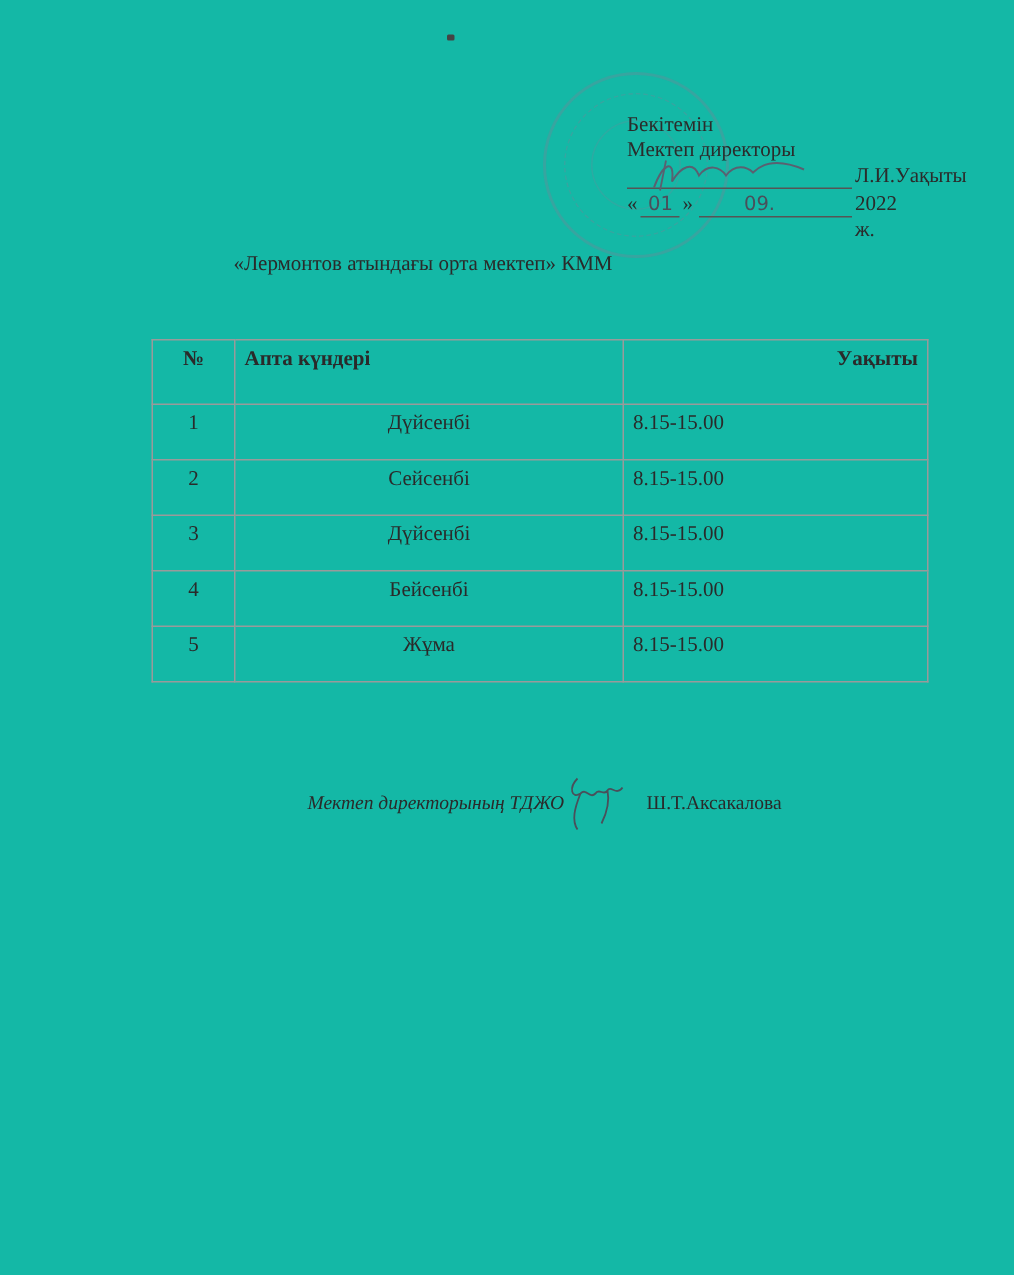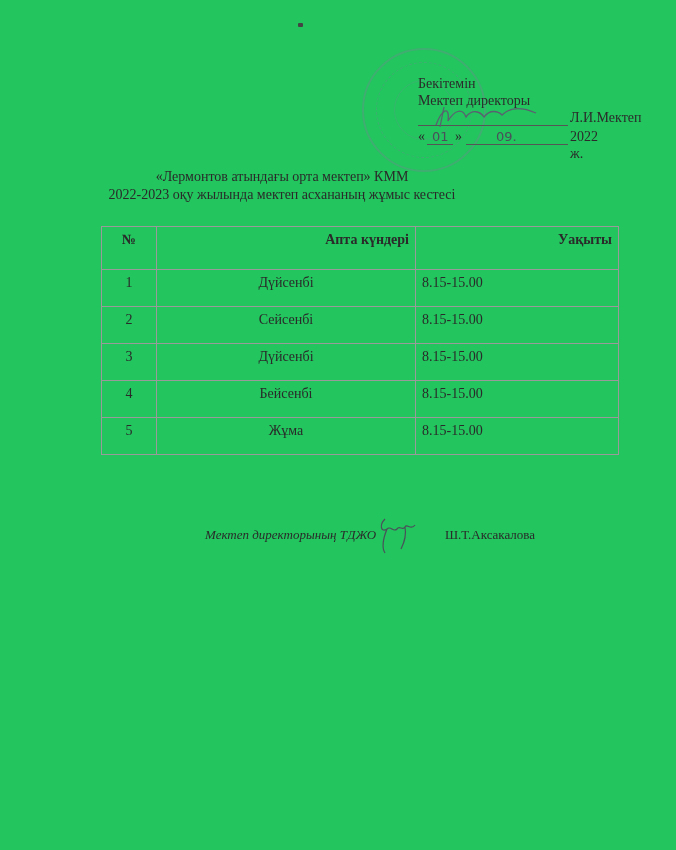--- a/index.html
+++ b/index.html
@@ -4,21 +4,21 @@
   <style>
     html, body { margin: 0; padding: 0; }
     body {
       width: 676px; height: 850px;
       background: #ffffff;
       position: relative;
       overflow: hidden;
       font-family: "Liberation Serif", "DejaVu Serif", serif;
       color: #2a2a2a;
     }
-    .page { position: absolute; left: 0; top: 0; width: 676px; height: 850px; background: #22c55e; }
+    .page { position: absolute; left: 0; top: 0; width: 676px; height: 850px; background: #14b8a6; }
     .speck { position: absolute; left: 298px; top: 23px; width: 5px; height: 4px; background: #444; border-radius: 1px; }
 
     
     .stamp {
       position: absolute; left: 362px; top: 48px; width: 124px; height: 124px;
       border-radius: 50%;
       border: 2px solid rgba(120,130,150,0.35);
       box-sizing: border-box;
     }
     .stamp-inner {
@@ -64,29 +64,29 @@
       border: 1.5px solid #9a9a9a;
       vertical-align: top;
       padding: 5px 6px 0 6px;
       color: #2a2a2a;
     }
     table.sched th { font-weight: bold; height: 37px; }
     table.sched td { height: 31px; }
     .c-num { width: 42px; text-align: center; }
     .c-day { width: 246px; text-align: center; }
     .c-time { text-align: left; }
-    th.c-day { text-align: right; margin-top: 19px; }
+    th.c-day { text-align: left; margin-top: 19px; }
     th.c-time { text-align: right; padding-right: 62px; }
 
     .footer {
       position: absolute; top: 527px; left: 205px; font-size: 13px; color: #2a2a2a; white-space: nowrap;
     }
     .footer .role { position: absolute; left: 0; top: 0; font-style: italic; }
     .footer .scribble2 { position: absolute; left: 172px; top: -12px; }
-    .footer .name2 { position: absolute; left: 240px; top: 0; }
+    .footer .name2 { position: absolute; left: 226px; top: 0; }
   </style>
 </head>
 <body>
 
 <div class="page">
   <div class="speck"></div>
 
   <div class="stamp">
     <div class="stamp-inner"></div>
     <div class="stamp-core"></div>
@@ -94,35 +94,34 @@
 
   <div class="approval">
     <div class="line">Бекітемін</div>
     <div class="line">Мектеп директоры</div>
     <div class="sig-row">
       <span class="sig-line"></span>
       <svg class="scribble" width="110" height="26" viewBox="0 0 110 26">
         <path d="M4 22 C10 6, 18 2, 16 18 C22 8, 30 4, 34 14 C40 6, 48 8, 52 14 C58 6, 66 8, 70 12 C78 4, 90 4, 104 10" fill="none" stroke="#5a6070" stroke-width="1.3"></path>
         <path d="M12 4 L8 24" fill="none" stroke="#5a6070" stroke-width="1.2"></path>
       </svg>
-      <span class="name">Л.И.Мектеп</span>
+      <span class="name">Л.И.Уақыты</span>
     </div>
     <div class="date-row">
       <span style="left:0">«</span>
       <span style="left:9px; width:26px; height:14px; top:2px; border-bottom:1px solid #555;"></span>
       <span class="handwriting" style="left:14px;">01</span>
       <span style="left:37px">»</span>
       <span style="left:48px; width:102px; height:14px; top:2px; border-bottom:1px solid #555;"></span>
       <span class="handwriting" style="left:78px;">09.</span>
       <span style="left:152px">2022 ж.</span>
     </div>
   </div>
 
   <div class="title title1">«Лермонтов атындағы орта мектеп» КММ</div>
-  <div class="title title2">2022-2023 оқу жылында мектеп асхананың жұмыс кестесі</div>
 
   <table class="sched">
     <thead>
       <tr>
         <th class="c-num">№</th>
         <th class="c-day">Апта күндері</th>
         <th class="c-time">Уақыты</th>
       </tr>
     </thead>
     <tbody>

